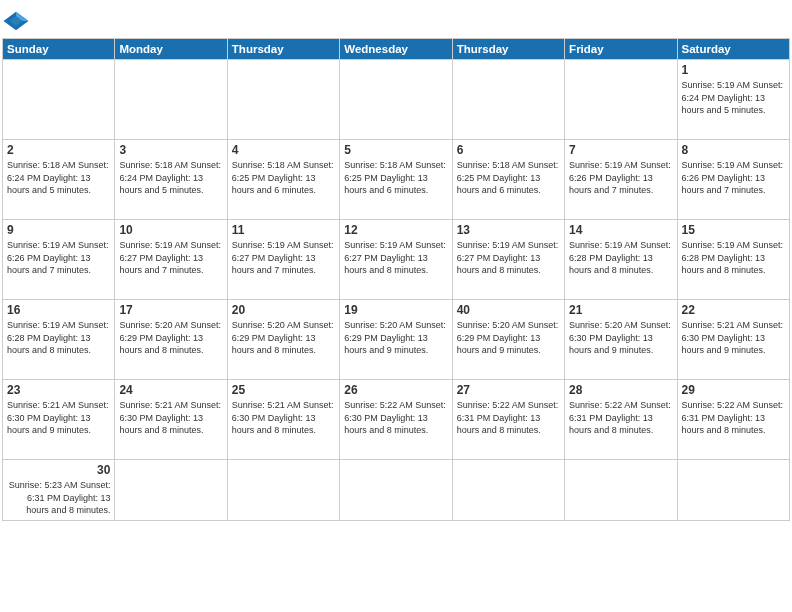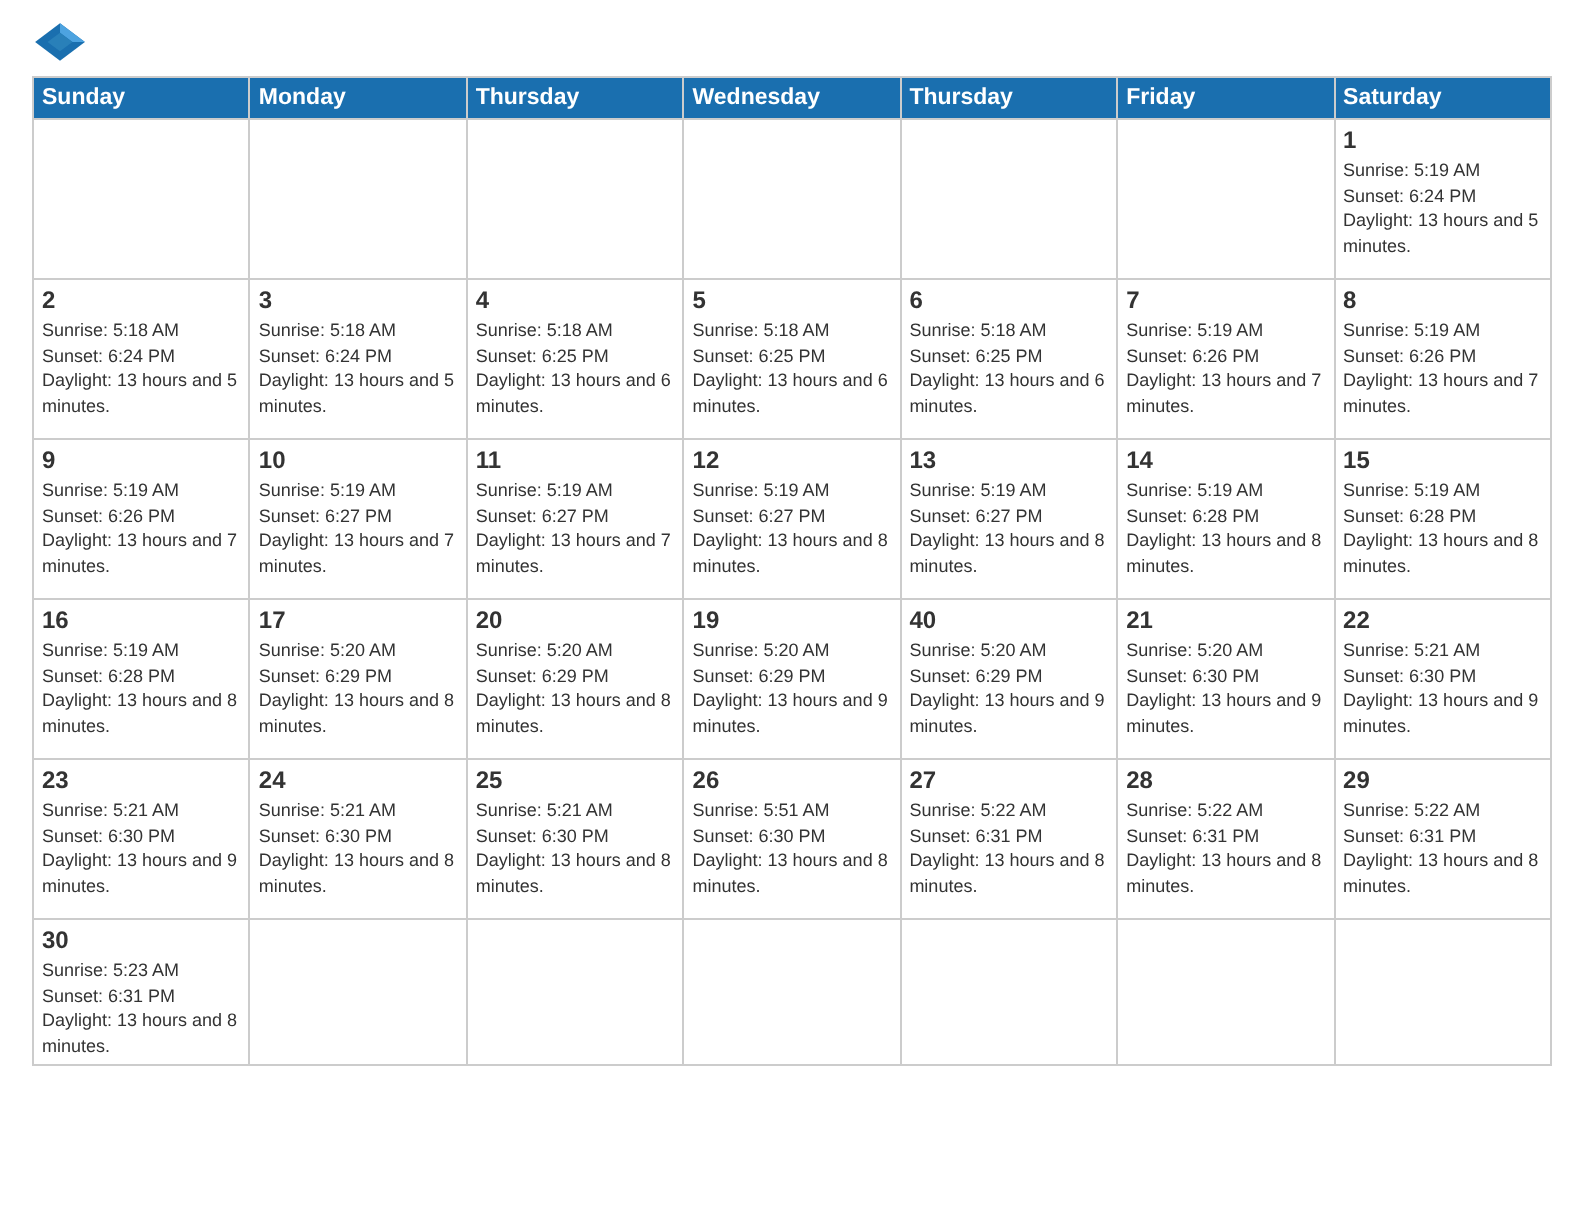--- a/index.html
+++ b/index.html
@@ -7,21 +7,21 @@
       font-family: Arial, sans-serif;
       background: #fff;
       width: 792px;
       height: 612px;
       overflow: hidden;
     }
     .page {
       width: 792px;
       height: 612px;
       background: #fff;
-      padding: 10px 16px;
+      padding: 10px 2px;
     }
     .header {
       display: flex;
       justify-content: space-between;
       align-items: flex-start;
       margin-bottom: 6px;
     }
     .logo {
       display: flex;
       align-items: center;
@@ -71,20 +71,21 @@
       border: 1px solid #ccc;
       vertical-align: top;
       padding: 3px 4px;
       font-size: 9.5px;
       color: #333;
       height: 80px;
       background: #fff;
     }
     .calendar tbody tr:last-child td {
       height: 60px;
+      text-align: right;
     }
     .day-num {
       font-size: 12px;
       font-weight: bold;
       color: #333;
       display: block;
       margin-bottom: 2px;
     }
     .day-info {
       font-size: 9px;
@@ -292,21 +293,21 @@
 Daylight: 13 hours and 8 minutes.</div>
           </td>
           <td class="has-day">
             <span class="day-num">25</span>
             <div class="day-info">Sunrise: 5:21 AM
 Sunset: 6:30 PM
 Daylight: 13 hours and 8 minutes.</div>
           </td>
           <td class="has-day">
             <span class="day-num">26</span>
-            <div class="day-info">Sunrise: 5:51 AM
+            <div class="day-info">Sunrise: 5:22 AM
 Sunset: 6:30 PM
 Daylight: 13 hours and 8 minutes.</div>
           </td>
           <td class="has-day">
             <span class="day-num">27</span>
             <div class="day-info">Sunrise: 5:22 AM
 Sunset: 6:31 PM
 Daylight: 13 hours and 8 minutes.</div>
           </td>
           <td class="has-day">

